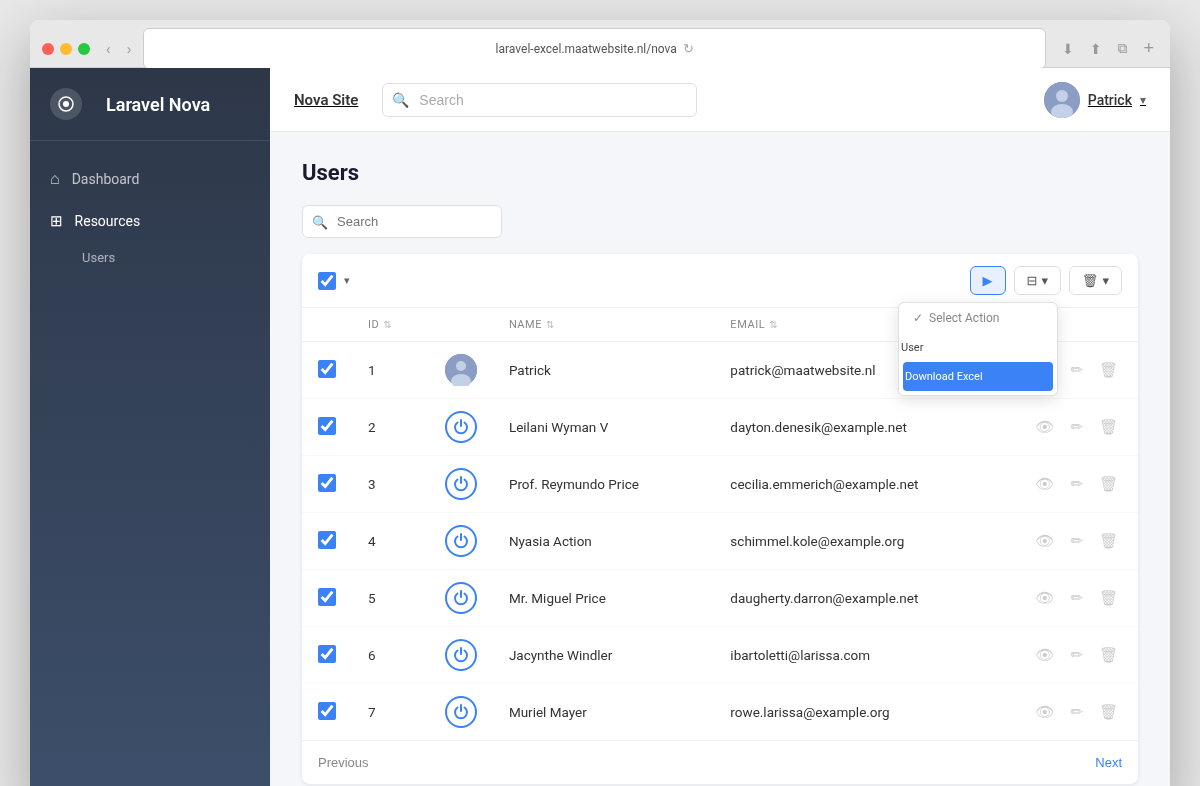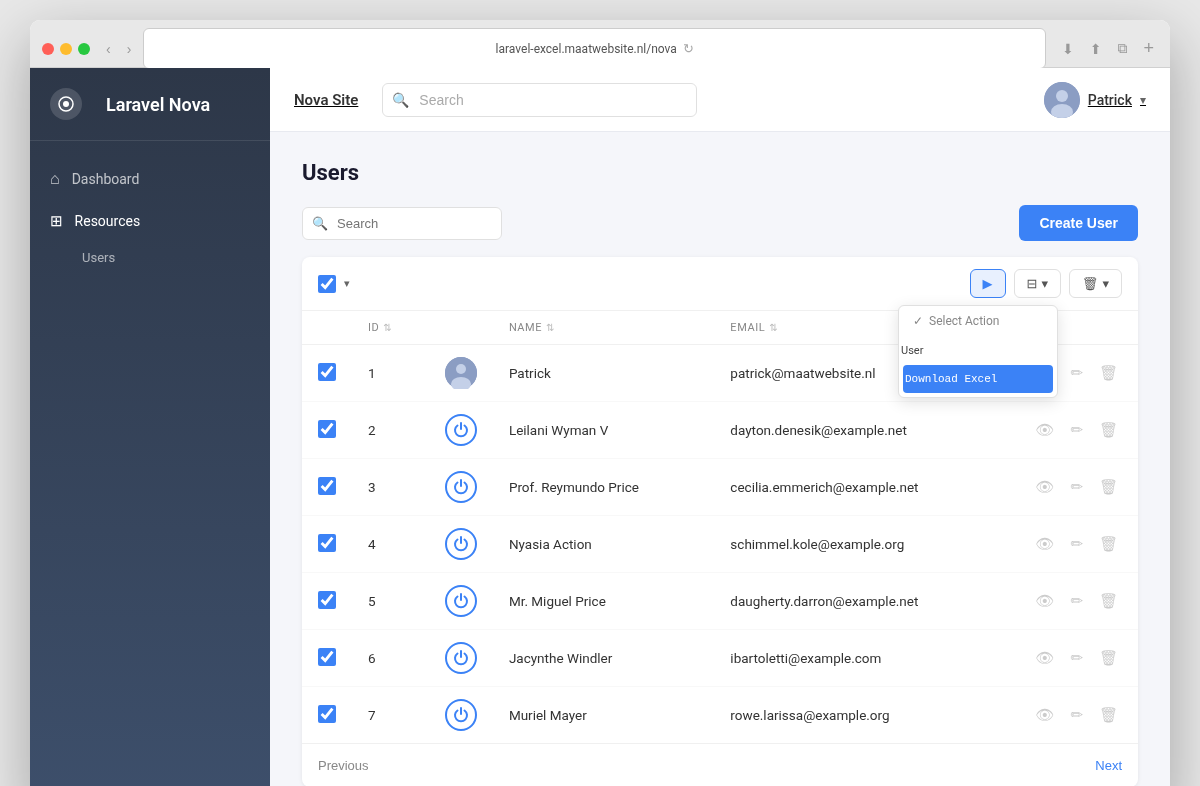--- a/index.html
+++ b/index.html
@@ -331,21 +331,20 @@
       padding: 8px 2px;
       font-size: 11px;
       color: #444;
       cursor: pointer;
     }
     .dropdown-item.highlighted {
       background: #3b82f6;
       color: #fff;
       border-radius: 4px;
       margin: 0 4px 4px;
-      font-family: Liberation Mono, monospace;
     }
     
     table {
       width: 100%;
       border-collapse: collapse;
     }
     thead th {
       padding: 10px 16px;
       font-size: 11px;
       font-weight: 400;
@@ -500,21 +499,20 @@
       </header>
 
       <div class="page-content">
         <h1 class="page-title">Users</h1>
 
         <div class="table-toolbar">
           <div class="table-search">
             <span class="table-search-icon">🔍</span>
             <input type="text" placeholder="Search" style="">
           </div>
-          <button class="create-btn">Create User</button>
         </div>
 
         <div class="table-container">
 
           <div class="table-actions-bar">
             <input type="checkbox" class="checkbox-all" checked="" style="">
             <span class="dropdown-arrow">▾</span>
             <div class="action-spacer"></div>
 
             <div class="action-dropdown">
@@ -677,21 +675,21 @@
                   <td>6</td>
                   <td>
                     <div class="power-icon">
                       <svg width="16" height="16" viewBox="0 0 16 16" fill="none">
       <path d="M8 1v6" stroke="#3b82f6" stroke-width="2" stroke-linecap="round"></path>
       <path d="M4.5 3.5A6 6 0 1 0 11.5 3.5" stroke="#3b82f6" stroke-width="2" stroke-linecap="round" fill="none"></path>
     </svg>
                     </div>
                   </td>
                   <td>Jacynthe Windler</td>
-                  <td>ibartoletti@example.com</td>
+                  <td>ibartoletti@larissa.com</td>
                   <td>
                     <div class="row-actions">
                       <button class="row-action-btn">👁</button>
                       <button class="row-action-btn">✏</button>
                       <button class="row-action-btn">🗑</button>
                     </div>
                   </td>
                 </tr>
                 <tr>
                   <td><input type="checkbox" class="row-checkbox" checked="" style=""></td>

